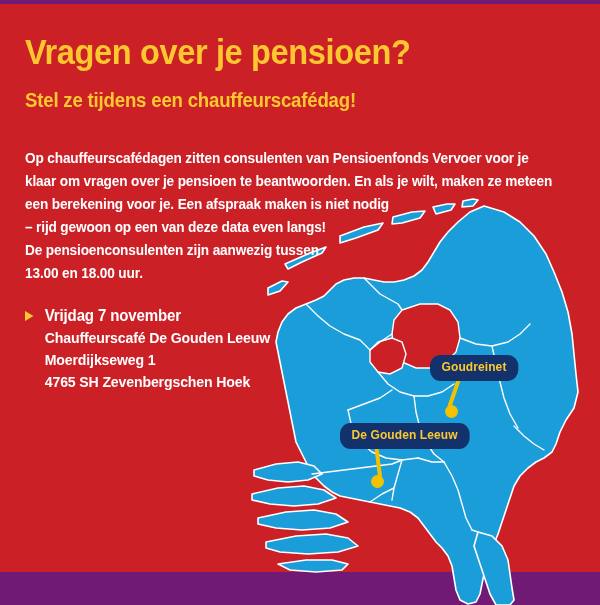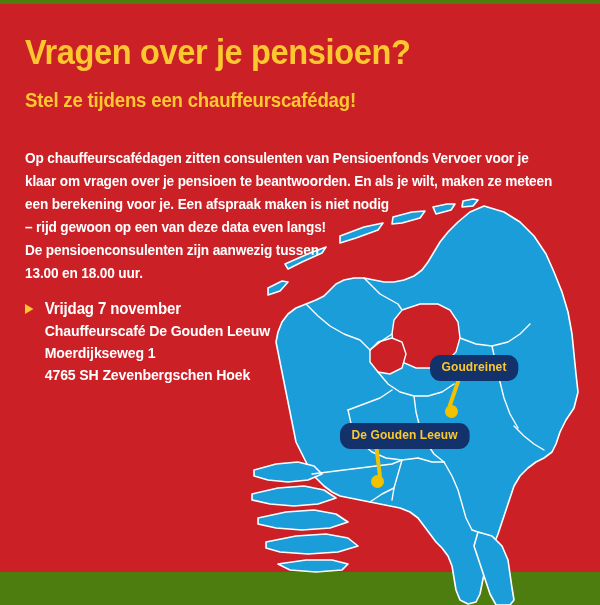--- a/index.html
+++ b/index.html
@@ -6,21 +6,21 @@
   html, body {
     margin: 0;
     padding: 0;
     background: #ffffff;
   }
   #poster {
     position: relative;
     width: 600px;
     height: 605px;
     overflow: hidden;
-    background: #4d7c0f;
+    background: #701a75;
     font-family: "Liberation Sans", "DejaVu Sans", sans-serif;
     -webkit-font-smoothing: antialiased;
   }
   
   #red-panel {
     position: absolute;
     left: 0;
     top: 4px;
     width: 600px;
     height: 568px;
@@ -102,21 +102,21 @@
   #intro .line {
     display: block;
     white-space: nowrap;
   }
   .event {
     position: absolute;
     left: 25px;
     width: 330px;
     z-index: 6;
   }
-  #event-0 { top: 298px; }
+  #event-0 { top: 305px; }
   #event-1 { top: 401px; }
   .event-head {
     position: relative;
     padding-left: 21px;
     color: #ffffff;
     font-size: 16px;
     line-height: 22px;
     font-weight: bold;
     letter-spacing: -0.15px;
     white-space: nowrap;

